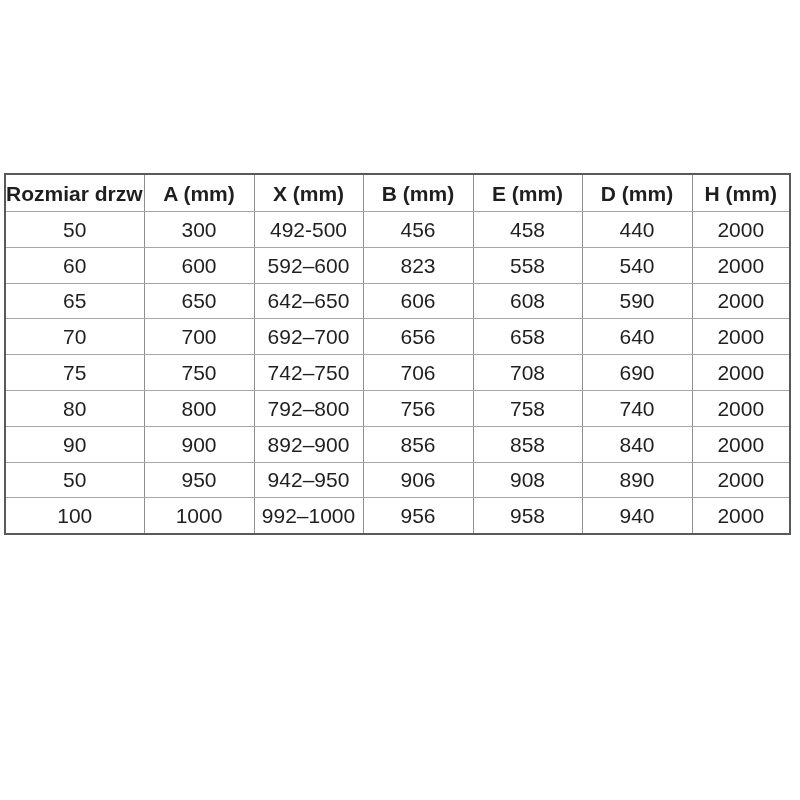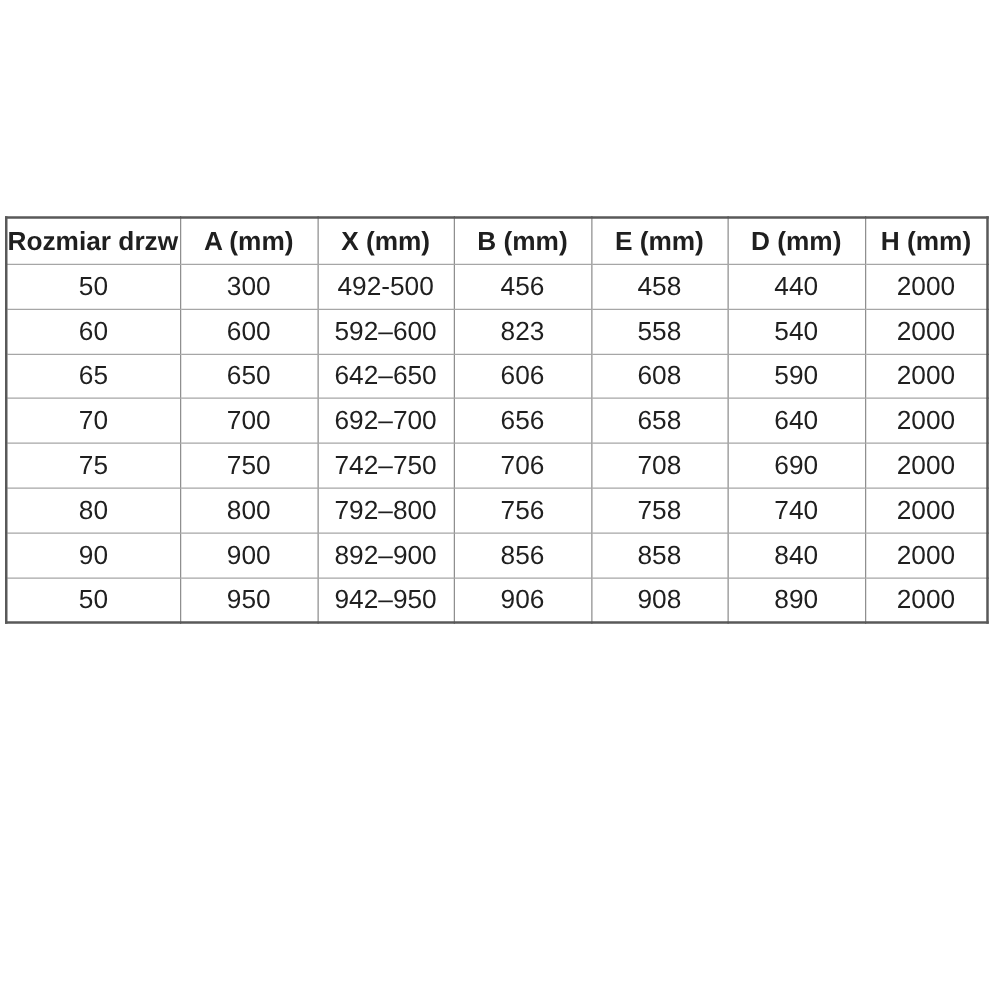--- a/index.html
+++ b/index.html
@@ -137,14 +137,23 @@
       </tr>
       <tr>
         <td>50</td>
         <td>950</td>
         <td>942–950</td>
         <td>906</td>
         <td>908</td>
         <td>890</td>
         <td>2000</td>
       </tr>
+      <tr>
+        <td>100</td>
+        <td>1000</td>
+        <td>992–1000</td>
+        <td>956</td>
+        <td>958</td>
+        <td>940</td>
+        <td>2000</td>
+      </tr>
     </tbody>
 </table>
 
 </body></html>

